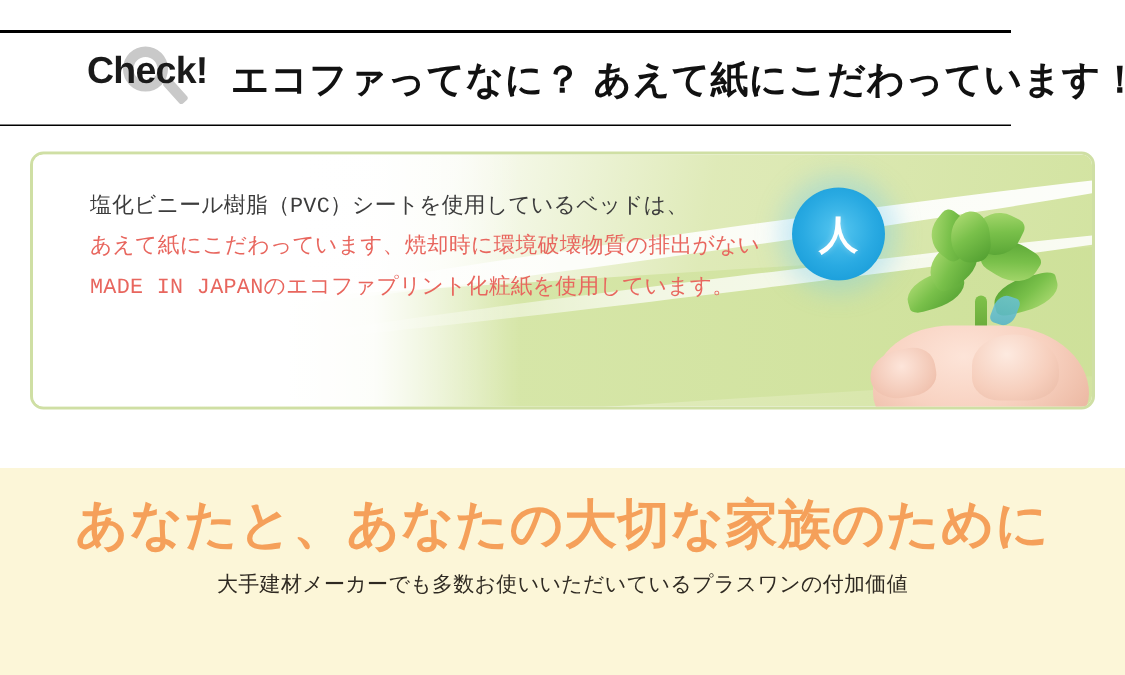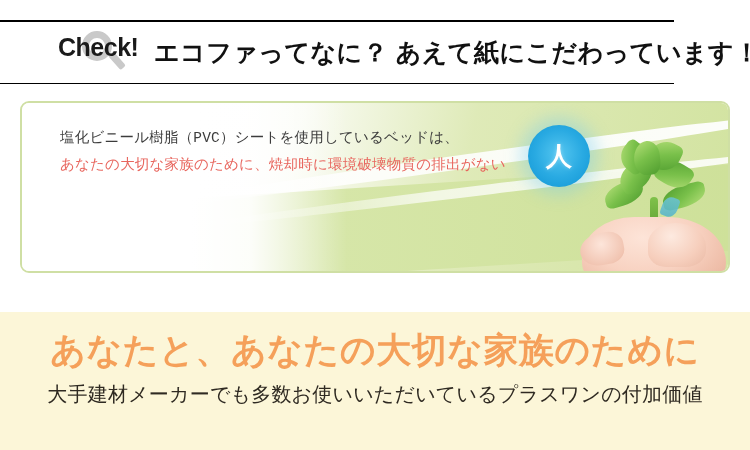--- a/index.html
+++ b/index.html
@@ -329,21 +329,21 @@
   .cream-sub1 {
     margin-top: 11px;
     font-size: 17.5px;
     font-weight: bold;
     color: #2f2a22;
     letter-spacing: 0.2px;
     white-space: nowrap;
   }
   .cream-sub2 {
     margin-top: 9px;
-    font-size: 20px;
+    font-size: 14px;
     color: #2f2a22;
     letter-spacing: 0.2px;
     white-space: nowrap;
   }
 </style>
 </head>
 <body>
 
 <div class="header-band">
   <div class="check-wrap">
@@ -379,20 +379,21 @@
 
     <div class="art-fade-left"></div>
 
     <div class="badge badge-person">
       <span>人</span>
     </div>
   </div>
 
   <div class="card-text">
     <div class="card-line">塩化ビニール樹脂（PVC）シートを使用しているベッドは、</div>
-    <div class="card-line accent">あなたの大切な家族のために、焼却時に環境破壊物質の排出がない</div>
+    <div class="card-line accent">あえて紙にこだわっています、焼却時に環境破壊物質の排出がない</div>
+    <div class="card-line accent">MADE IN JAPANのエコファプリント化粧紙を使用しています。</div>
   </div>
 </div>
 
 <div class="cream">
   <div class="cream-head">あなたと、あなたの大切な家族のために</div>
   <div class="cream-sub2">大手建材メーカーでも多数お使いいただいているプラスワンの付加価値</div>
 </div>
 
 </body></html>

